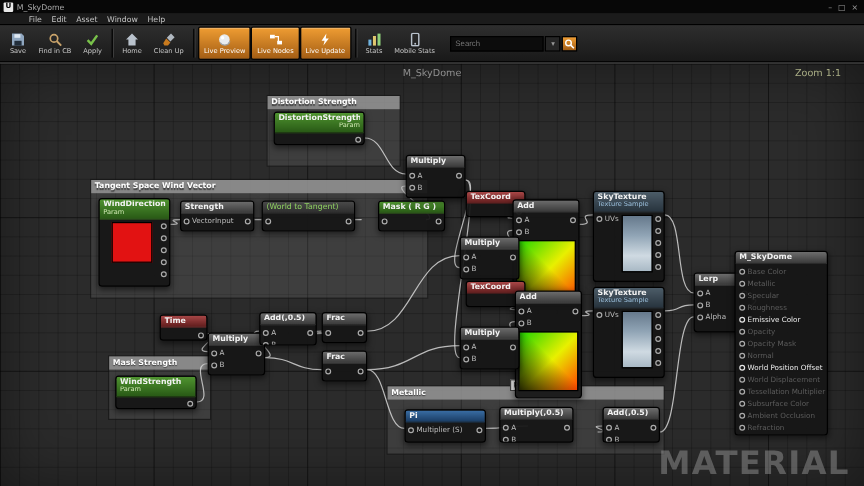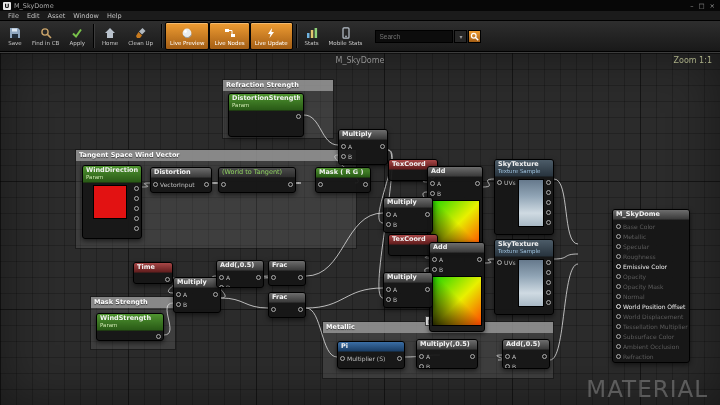--- a/index.html
+++ b/index.html
@@ -4,21 +4,21 @@
 <style>
   *{margin:0;padding:0;box-sizing:border-box}
   html,body{width:720px;height:405px;overflow:hidden;background:#000;font-family:"DejaVu Sans",sans-serif}
   .screen{position:relative;width:720px;height:405px;background:#141414;overflow:hidden}
 
   
   .titlebar{position:absolute;left:0;top:0;right:0;height:11px;background:#070707;display:flex;align-items:center;padding:0 3px;gap:3px}
   .uelogo{width:8px;height:8px;background:#e8e8e8;color:#000;font-size:6px;font-weight:bold;display:flex;align-items:center;justify-content:center;border-radius:1px;flex:none}
   .wtitle{font-size:6.5px;color:#a8a8a8;white-space:nowrap}
   .wincontrols{margin-left:auto;display:flex;gap:5px;font-size:6.5px;color:#9a9a9a;padding-right:2px}
-  .menubar{position:absolute;top:11px;left:0;right:0;height:10px;background:#1b1b1b;border-bottom:1px solid #000;display:flex;align-items:center;padding:0 4px}
+  .menubar{position:absolute;top:11px;left:0;right:0;height:10px;background:#1b1b1b;border-bottom:1px solid #000;display:flex;align-items:center;padding:0 20px}
   .menu-item{font-size:6.5px;color:#c2c2c2;padding:0 4px;white-space:nowrap}
 
   
   .toolbar{position:absolute;top:21px;left:0;right:0;height:31px;background:linear-gradient(#2e2e2e,#191919);border-bottom:1px solid #000;display:flex;align-items:center;padding:0 3px}
   .tbtn{display:flex;flex-direction:column;align-items:center;justify-content:center;gap:1px;min-width:24px;height:28px;padding:1px 4px;border-radius:2px;border:1px solid transparent}
   .tbtn.active{background:linear-gradient(#ef9d33,#a35d14);border-color:#050505;box-shadow:inset 0 1px 0 rgba(255,255,255,.3)}
   .tlabel{font-size:5.5px;color:#c8c8c8;white-space:nowrap}
   .tbtn.active .tlabel{color:#fff}
   .ticon{width:12px;height:12px;flex:none}
   .tsep{width:1px;height:24px;background:#000;box-shadow:1px 0 0 #3c3c3c;margin:0 3px;flex:none}
@@ -31,22 +31,22 @@
   .canvas{position:absolute;top:52px;left:0;right:0;bottom:0;overflow:hidden;border-top:1px solid #3d3d3d;
     background-color:#2b2b2b;
     background-image:
       linear-gradient(rgba(0,0,0,.38) 1px,transparent 1px),
       linear-gradient(90deg,rgba(0,0,0,.38) 1px,transparent 1px),
       linear-gradient(rgba(0,0,0,.22) 1px,transparent 1px),
       linear-gradient(90deg,rgba(0,0,0,.22) 1px,transparent 1px);
     background-size:128px 128px,128px 128px,16px 16px,16px 16px;
     box-shadow:inset 0 0 50px rgba(0,0,0,.45)}
   .canvas-title{position:absolute;top:3px;left:0;right:0;text-align:center;font-size:8px;color:#8f8f8f;z-index:0}
-  .zoomlabel{position:absolute;top:3px;right:8px;font-size:8px;color:#a9ad85;z-index:0}
-  .watermark{position:absolute;right:12px;bottom:3px;font-size:23px;font-weight:normal;letter-spacing:1px;color:rgba(175,175,175,.4);z-index:5}
+  .zoomlabel{position:absolute;top:3px;right:19px;font-size:8px;color:#a9ad85;z-index:0}
+  .watermark{position:absolute;right:12px;bottom:3px;font-size:27px;font-weight:bold;letter-spacing:1px;color:rgba(175,175,175,.4);z-index:5}
 
   .comment{position:absolute;background:rgba(160,160,160,.17);border:1px solid rgba(0,0,0,.55);z-index:1}
   .comment-header{height:11px;background:rgba(158,158,158,.78);color:#fff;font-size:6.5px;font-weight:bold;line-height:11px;padding:0 3px;text-shadow:0 1px 1px rgba(0,0,0,.6);white-space:nowrap;overflow:hidden}
   .comment-badge{position:absolute;font-size:6px;line-height:8px;background:#ececec;color:#1a1a1a;padding:0 2px;border:1px solid #444;white-space:nowrap;z-index:4}
 
   #wires{position:absolute;inset:0;width:100%;height:100%;z-index:2;pointer-events:none}
   .wire{fill:none;stroke:rgba(228,228,228,.78);stroke-width:1}
 
   .node{position:absolute;background:rgba(22,22,22,.94);border:1px solid #000;border-radius:3px;box-shadow:0 2px 5px rgba(0,0,0,.55);z-index:3;overflow:hidden}
   .nhead{padding:1px 3px;line-height:1.15;border-bottom:1px solid rgba(0,0,0,.6)}
@@ -213,33 +213,33 @@
         <path d="M221,245 C244.5,245 244.5,255 268,255" class="wire"></path>
         <path d="M264,225 C280,225 252,223 268,223" class="wire"></path>
         <path d="M306,255 C322,255 321,304 337,304" class="wire"></path>
         <path d="M405,304 C422.5,304 422.5,302 440,302" class="wire"></path>
         <path d="M498,307 C514,307 486,302 502,302" class="wire"></path>
         <path d="M550,307 C566,307 562,211 578,211" class="wire"></path>
         <path d="M626,196 C642,196 602,214 618,214" class="wire"></path>
       </svg>
     <div class="watermark">MATERIAL</div>
   <div class="comment" style="left: 222px; top: 26px; width: 112px; height: 60px;">
-        <div class="comment-header">Refraction Strength</div>
+        <div class="comment-header">Distortion Strength</div>
       </div>
       <div class="comment" style="left: 75px; top: 96px; width: 282px; height: 100px;">
         <div class="comment-header">Tangent Space Wind Vector</div>
       </div>
       <div class="comment" style="left: 90px; top: 243px; width: 86px; height: 54px;">
         <div class="comment-header">Mask Strength</div>
       </div>
       <div class="comment" style="left: 322px; top: 268px; width: 232px; height: 58px;">
         <div class="comment-header">Metallic</div>
         <div class="comment-badge" style="left: 102px; top: -6px;">period = pi</div>
       </div>
-      <div class="node" style="left: 228px; top: 40px; width: 76px; height: 44px;">
+      <div class="node" style="left: 228px; top: 40px; width: 76px; height: 28px; text-align: right;">
         <div class="nhead hd-green">
           <div class="ntitle">DistortionStrength</div>
           <div class="nsub">Param</div>
         </div>
         <div class="nbody">
           <div class="pcol"></div>
           <div class="pcol">
             <div class="prow out">
               <span class="pin"></span>
             </div>
@@ -268,21 +268,21 @@
               <span class="pin"></span>
             </div>
             <div class="prow out">
               <span class="pin"></span>
             </div>
           </div>
         </div>
       </div>
       <div class="node" style="left: 150px; top: 114px; width: 62px; height: 26px;">
         <div class="nhead hd-gray">
-          <div class="ntitle">Distortion</div>
+          <div class="ntitle">Strength</div>
         </div>
         <div class="nbody">
           <div class="pcol">
             <div class="prow">
               <span class="pin"></span>
               <span class="plabel">VectorInput</span>
             </div>
           </div>
           <div class="pcol">
             <div class="prow out">
@@ -520,20 +520,46 @@
             </div>
             <div class="prow out">
               <span class="pin"></span>
             </div>
             <div class="prow out">
               <span class="pin"></span>
             </div>
           </div>
         </div>
       </div>
+      <div class="node" style="left: 578px; top: 174px; width: 48px; height: 50px;">
+        <div class="nhead hd-gray">
+          <div class="ntitle">Lerp</div>
+        </div>
+        <div class="nbody">
+          <div class="pcol">
+            <div class="prow">
+              <span class="pin"></span>
+              <span class="plabel">A</span>
+            </div>
+            <div class="prow">
+              <span class="pin"></span>
+              <span class="plabel">B</span>
+            </div>
+            <div class="prow">
+              <span class="pin"></span>
+              <span class="plabel">Alpha</span>
+            </div>
+          </div>
+          <div class="pcol">
+            <div class="prow out">
+              <span class="pin"></span>
+            </div>
+          </div>
+        </div>
+      </div>
       <div class="node" style="left: 133px; top: 209px; width: 40px; height: 22px;">
         <div class="nhead hd-red">
           <div class="ntitle">Time</div>
         </div>
         <div class="nbody">
           <div class="pcol"></div>
           <div class="pcol">
             <div class="prow out">
               <span class="pin"></span>
             </div>

